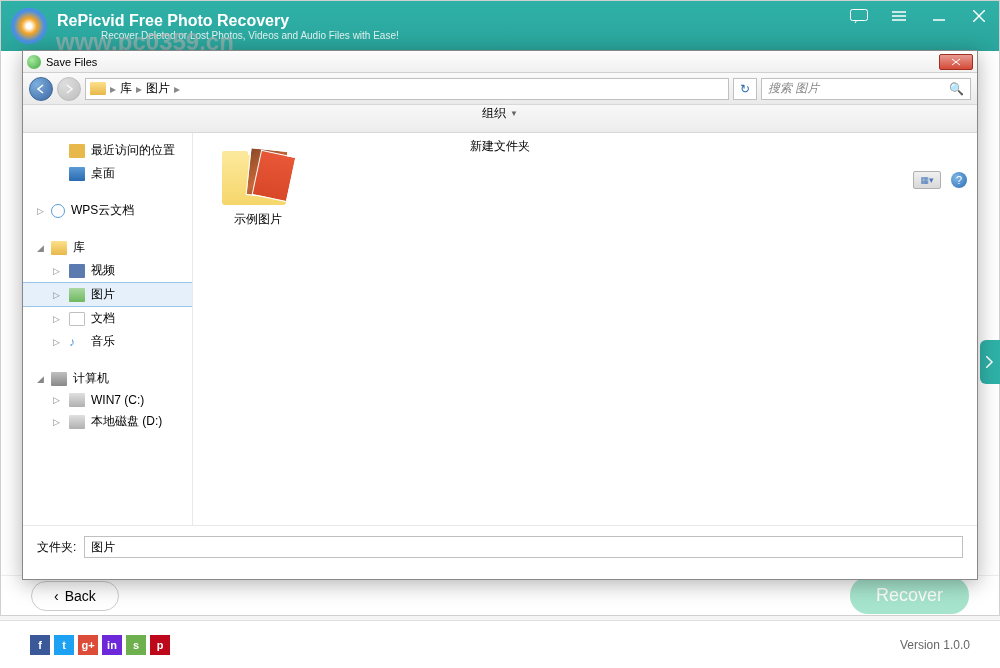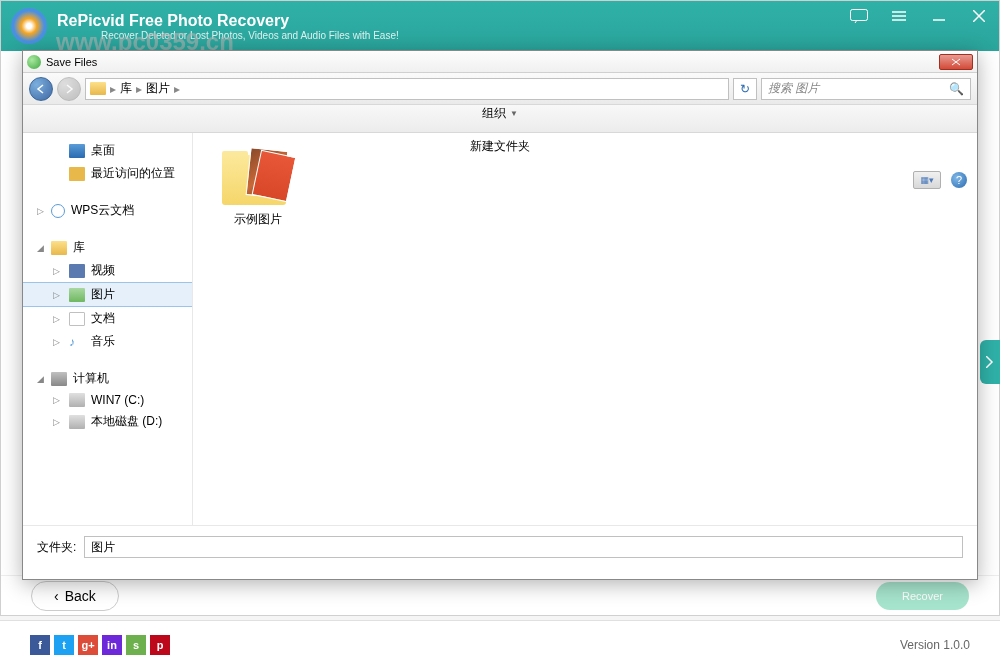--- a/index.html
+++ b/index.html
@@ -12,21 +12,21 @@
 .app-title-area { color: #fff; }
 .app-title { font-size: 16px; font-weight: 700; }
 .app-subtitle { font-size: 10px; opacity: 0.85; margin-left: 44px; }
 .app-header-right { position: absolute; right: 0; top: 0; display: flex; height: 30px; }
 .app-header-btn { width: 40px; display: flex; align-items: center; justify-content: center; color: #fff; cursor: pointer; }
 .watermark { position: absolute; top: 28px; left: 56px; color: rgba(180,180,180,0.6); font-size: 24px; font-weight: bold; pointer-events: none; z-index: 3; }
 
 .app-body { position: absolute; top: 50px; bottom: 40px; left: 0; right: 0; background: #fff; }
 .app-footer { position: absolute; bottom: 0; left: 0; right: 0; height: 40px; display: flex; align-items: center; padding: 0 30px; border-top: 1px solid #eee; }
 .back-btn { border: 1px solid #ccc; border-radius: 18px; padding: 6px 22px; font-size: 14px; background: #fff; cursor: pointer; display: flex; align-items: center; gap: 6px; }
-.recover-btn { margin-left: auto; background: #4fca9c; color: #fff; border: none; border-radius: 18px; padding: 8px 26px; font-size: 11px; cursor: pointer; opacity: 0.5; }
+.recover-btn { margin-left: auto; background: #4fca9c; color: #fff; border: none; border-radius: 18px; padding: 8px 26px; font-size: 18px; cursor: pointer; opacity: 0.5; }
 
 
 .side-tab { position: absolute; right: 0; top: 340px; width: 20px; height: 44px; background: #2fb1a8; border-radius: 6px 0 0 6px; display: flex; align-items: center; justify-content: center; color: #fff; cursor: pointer; z-index: 5; }
 
 
 .bottom-bar { position: absolute; bottom: 0; left: 0; right: 0; height: 48px; background: #fff; border-top: 1px solid #e0e0e0; display: flex; align-items: center; padding: 0 30px; }
 .social-icons { display: flex; gap: 4px; }
 .social-icon { width: 20px; height: 20px; display: flex; align-items: center; justify-content: center; color: #fff; font-size: 11px; font-weight: bold; cursor: pointer; }
 .version-text { margin-left: auto; font-size: 12px; color: #666; }
 
@@ -192,26 +192,26 @@
       <div class="view-btn">
           <span style="font-size:9px;color:#4a7abc">▦▾</span>
         </div>
       <div class="help-btn">?</div>
     </div>
   </div>
 
   <div class="dialog-body">
     <div class="sidebar">
       <div class="sb-item indent">
+          <span class="sb-icon ic-recent"></span>
+          <span>最近访问的位置</span>
+        </div>
+      <div class="sb-item indent">
           <span class="sb-icon ic-desktop"></span>
           <span>桌面</span>
-        </div>
-      <div class="sb-item indent">
-          <span class="sb-icon ic-recent"></span>
-          <span>最近访问的位置</span>
         </div>
       <div class="sb-spacer"></div>
       <div class="sb-item">
           <span class="tree-arrow">▷</span>
           <span class="sb-icon ic-wps"></span>
           <span>WPS云文档</span>
         </div>
       <div class="sb-spacer"></div>
       <div class="sb-item">
           <span class="tree-arrow">◢</span>

